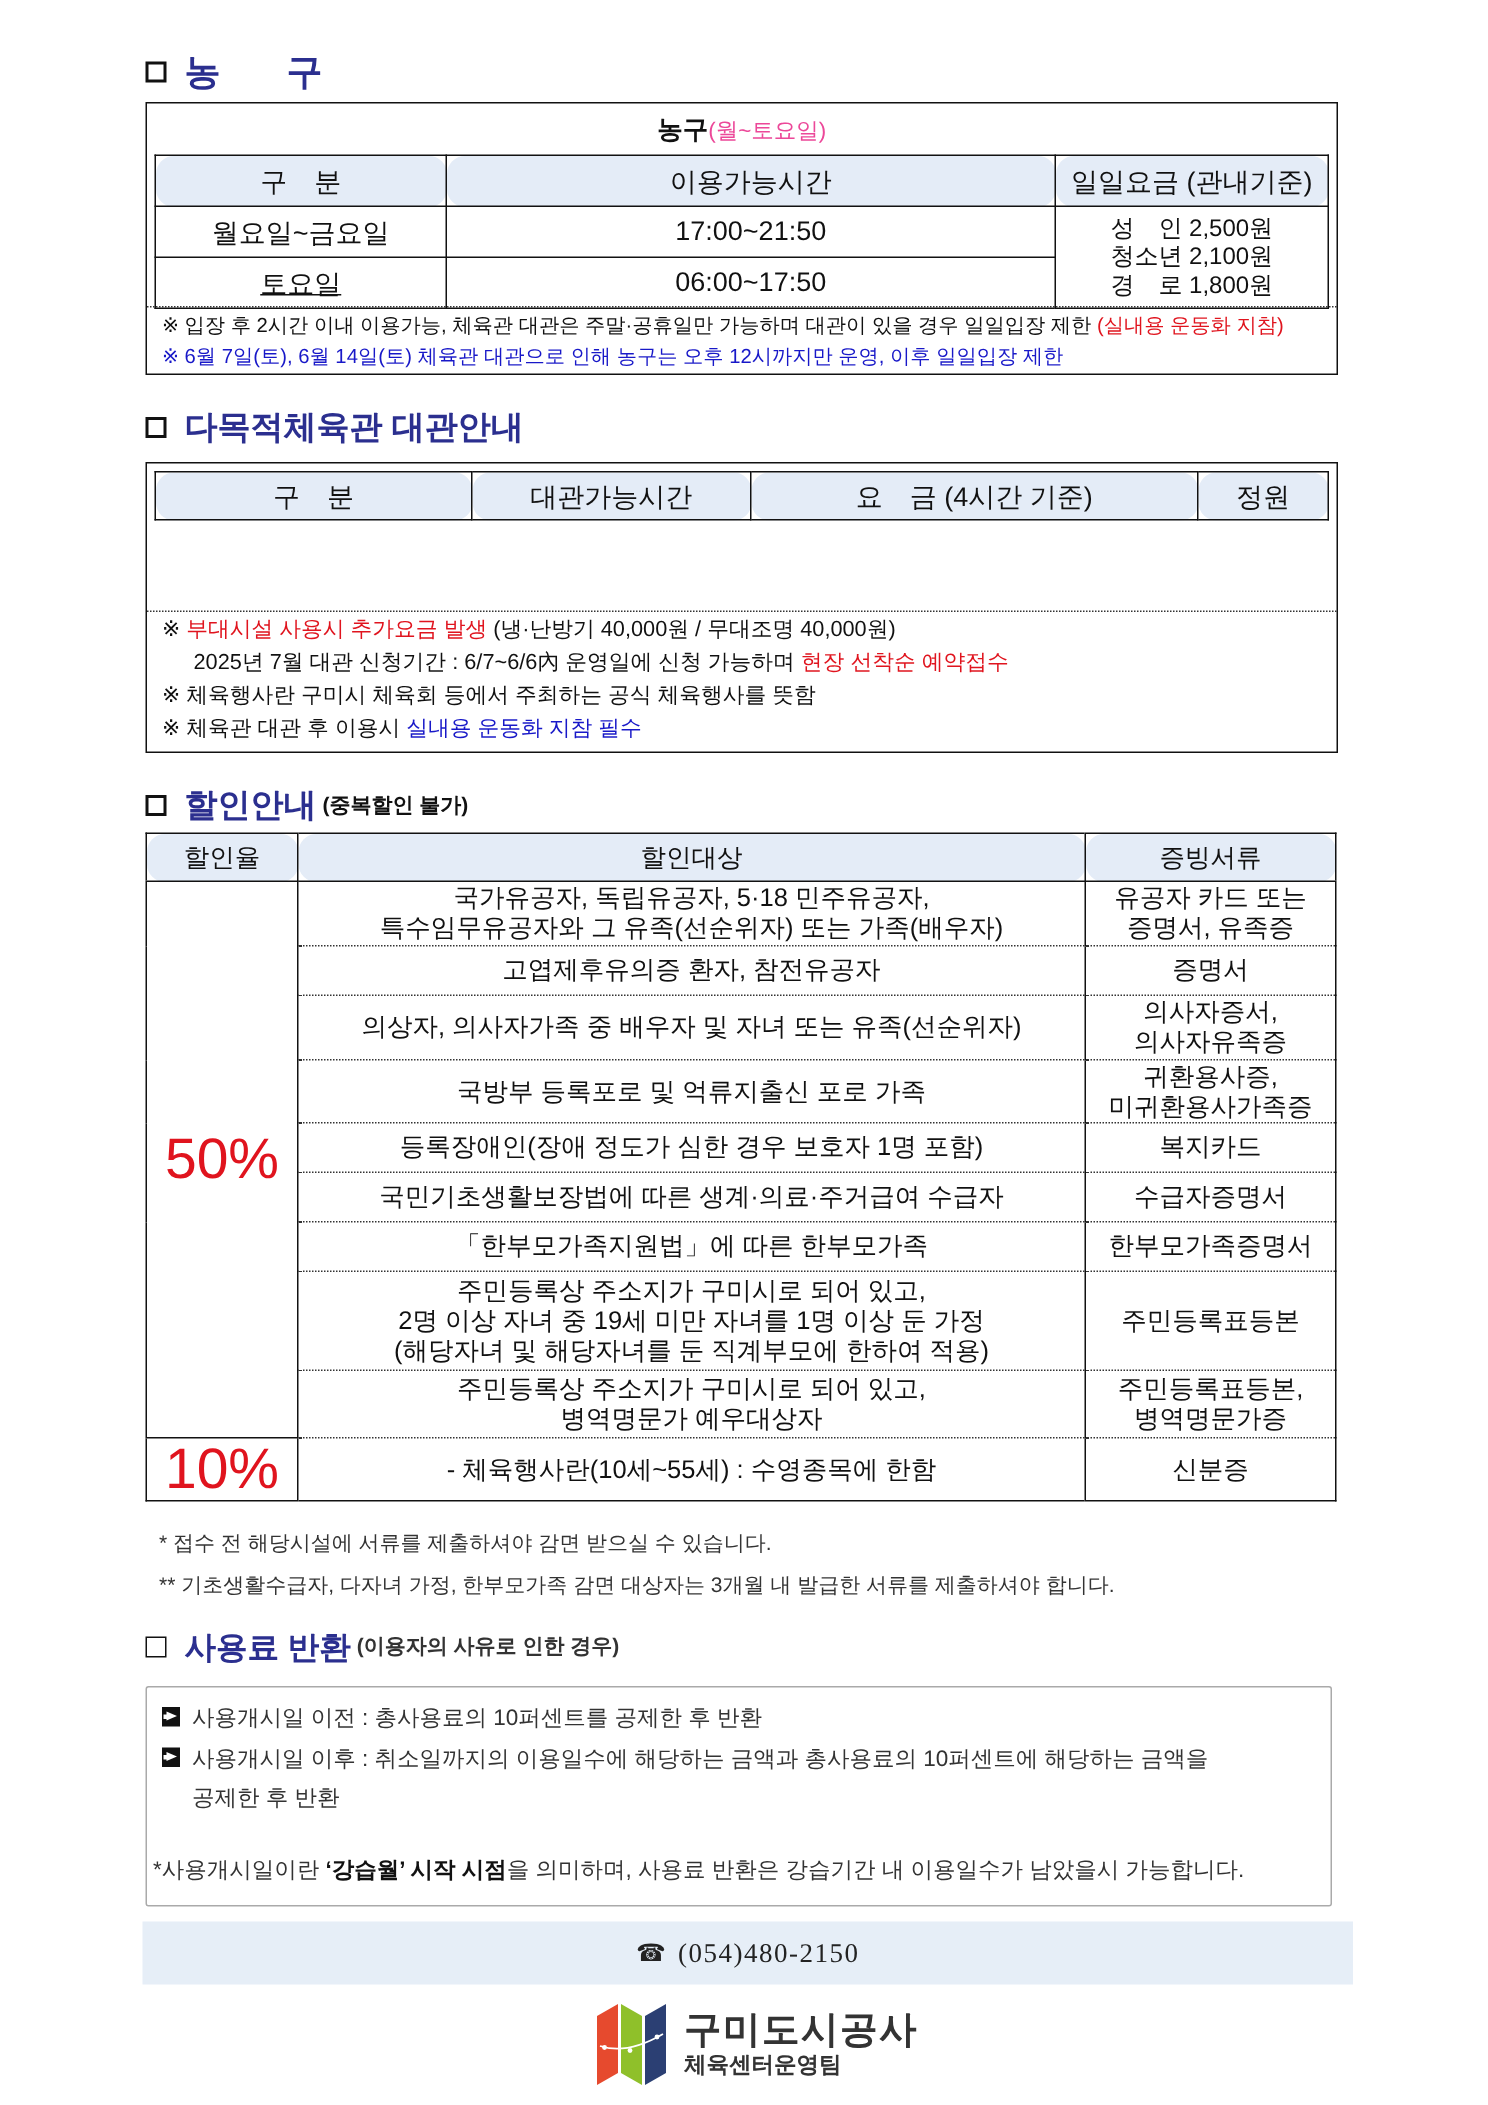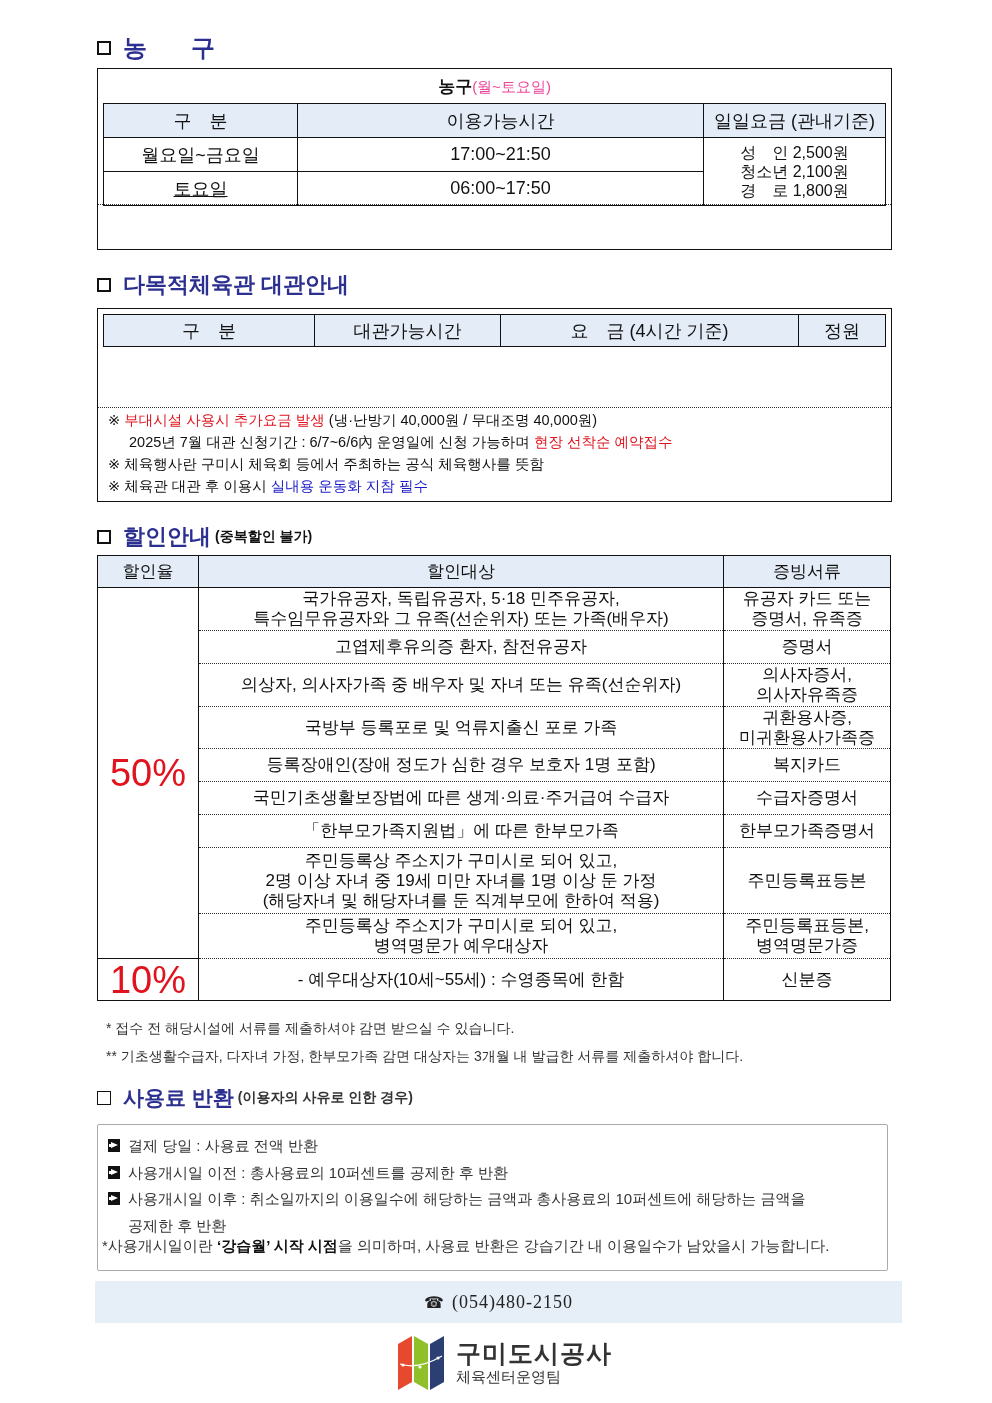--- a/index.html
+++ b/index.html
@@ -4,21 +4,21 @@
 <style>
   html,body{margin:0;padding:0;background:#fff;}
   body{width:992px;height:1403px;position:relative;font-family:"Liberation Sans","DejaVu Sans",sans-serif;color:#111;overflow:hidden;}
   .abs{position:absolute;}
   .sec-title{position:absolute;left:97px;display:flex;align-items:center;font-weight:bold;color:#2b2f8f;}
   .sq{display:inline-block;width:14px;height:14px;border:2px solid #111;margin-right:12px;box-sizing:border-box;}
   .sq.thin{border-width:1.5px;}
   .sub{font-size:14px;font-weight:bold;color:#111;margin-left:4px;}
   .box{position:absolute;border:1px solid #111;box-sizing:border-box;}
   table{border-collapse:collapse;}
-  td,th{text-align:center;font-size:18px;font-weight:normal;padding:0;}
+  td,th{text-align:center;font-size:18px;font-weight:normal;padding:0;border-radius:12px;}
   .hdr{background:#e4ecf7;}
   .red{color:#e0141e;}
   .blue{color:#1818c8;}
   .note{font-size:14.5px;line-height:22px;}
   .dotline{border-top:1px dotted #333;}
   .ut{text-decoration:underline;}
   
   #bb-table td{border:1px solid #111;height:33px;}
   
   #gym-table td{border:1px solid #111;}
@@ -59,20 +59,24 @@
         <div>경　로 1,800원</div>
       </td>
     </tr>
     <tr>
       <td class="ut">토요일</td>
       <td>06:00~17:50</td>
     </tr>
   </tbody>
     </table>
   <div class="dotline" style="position:absolute;left:0;right:0;top:135px;"></div>
+  <div class="note" style="position:absolute;left:10px;top:137px;font-size:13.5px;line-height:21px;">
+    <div><span>※ 입장 후 2시간 이내 이용가능, 체육관 대관은 주말·공휴일만 가능하며 대관이 있을 경우 일일입장 제한 </span><span class="red">(실내용 운동화 지참)</span></div>
+    <div class="blue">※ 6월 7일(토), 6월 14일(토) 체육관 대관으로 인해 농구는 오후 12시까지만 운영, 이후 일일입장 제한</div>
+  </div>
 </div>
 
 <div class="sec-title" style="top:270px;font-size:22px;">
   <span class="sq"></span>
   <span>다목적체육관 대관안내</span>
 </div>
 
 <div class="box" style="left:97px;top:308px;width:795px;height:194px;">
   <table id="gym-table" style="position:absolute;left:5px;top:5px;width:783px;">
     <tbody>
@@ -160,40 +164,39 @@
           <div>주민등록상 주소지가 구미시로 되어 있고,</div>
           <div>병역명문가 예우대상자</div>
         </td>
     <td class="t" style="border-right:none;">
           <div>주민등록표등본,</div>
           <div>병역명문가증</div>
         </td>
   </tr>
   <tr style="height:42px;">
     <td class="rate" style="border-top:1px dotted #333;border-bottom:none;">10%</td>
-    <td>- 예우대상자(10세~55세) : 수영종목에 한함</td>
+    <td>- 체육행사란(10세~55세) : 수영종목에 한함</td>
     <td style="border-right:none;">신분증</td>
   </tr>
 </tbody>
   </table>
 
 <div class="abs" style="left:106px;top:1014px;font-size:14px;color:#333;line-height:28px;">
   <div>* 접수 전 해당시설에 서류를 제출하셔야 감면 받으실 수 있습니다.</div>
   <div>** 기초생활수급자, 다자녀 가정, 한부모가족 감면 대상자는 3개월 내 발급한 서류를 제출하셔야 합니다.</div>
 </div>
 
 <div class="sec-title" style="top:1084px;font-size:21px;">
   <span class="sq thin"></span>
   <span>사용료 반환</span>
     <span class="sub" style="color:#333;">(이용자의 사유로 인한 경우)</span>
 </div>
 
 <div class="box" style="left:97px;top:1124px;width:791px;height:147px;border-color:#aaa;border-radius:2px;">
   <div style="position:absolute;left:10px;top:8px;font-size:15px;line-height:26.5px;color:#333;">
-    <div><span class="bullet"></span><span>결제 당일 : 사용료 전액 반환</span></div>
     <div><span class="bullet"></span><span>사용개시일 이전 : 총사용료의 10퍼센트를 공제한 후 반환</span></div>
     <div><span class="bullet"></span><span>사용개시일 이후 : 취소일까지의 이용일수에 해당하는 금액과 총사용료의 10퍼센트에 해당하는 금액을</span></div>
     <div style="padding-left:20px;">공제한 후 반환</div>
   </div>
   <div style="position:absolute;left:4px;top:112px;font-size:15px;color:#333;white-space:nowrap;">
     <span>*사용개시일이란 </span><b style="color:#111;">‘강습월’ 시작 시점</b><span>을 의미하며, 사용료 반환은 강습기간 내 이용일수가 남았을시 가능합니다.</span>
   </div>
 </div>
 
 <div class="abs" style="left:95px;top:1281px;width:807px;height:42px;background:#e6eef7;display:flex;align-items:center;justify-content:center;font-family:'Liberation Serif','DejaVu Serif',serif;font-size:18px;color:#222;">
@@ -206,15 +209,15 @@
     <polygon points="0,8 14,0 14,46 0,54" fill="#e64a2e"></polygon>
     <polygon points="16,0 30,8 30,54 16,46" fill="#8fc02a"></polygon>
     <polygon points="32,8 46,0 46,46 32,54" fill="#2b3f73"></polygon>
     <path d="M2,28 Q20,34 44,20" stroke="#fff" stroke-width="1.2" fill="none"></path>
     <circle cx="5" cy="29" r="1.6" fill="#fff"></circle>
       <circle cx="22" cy="31" r="1.6" fill="#fff"></circle>
       <circle cx="40" cy="22" r="1.6" fill="#fff"></circle>
   </svg>
   <div style="margin-left:10px;color:#333;">
     <div style="font-size:25px;font-weight:bold;line-height:28px;letter-spacing:1px;">구미도시공사</div>
-    <div style="font-size:15px;font-weight:normal;line-height:20px;">체육센터운영팀</div>
+    <div style="font-size:15px;font-weight:bold;line-height:20px;">체육센터운영팀</div>
   </div>
 </div>
 
 </body></html>

